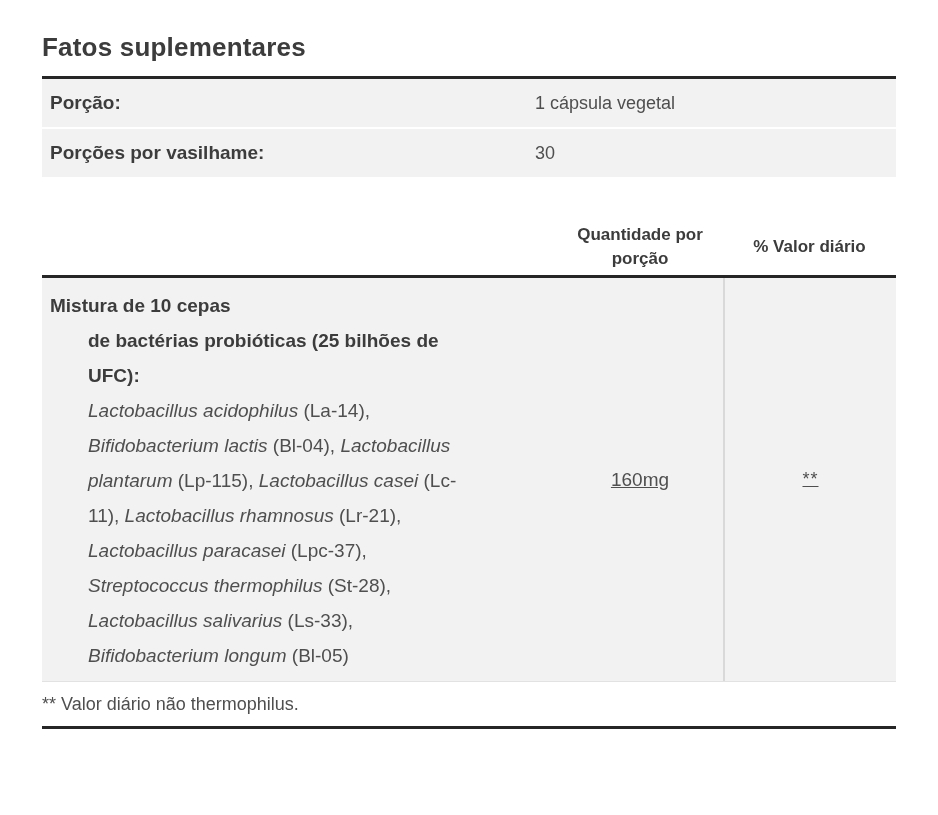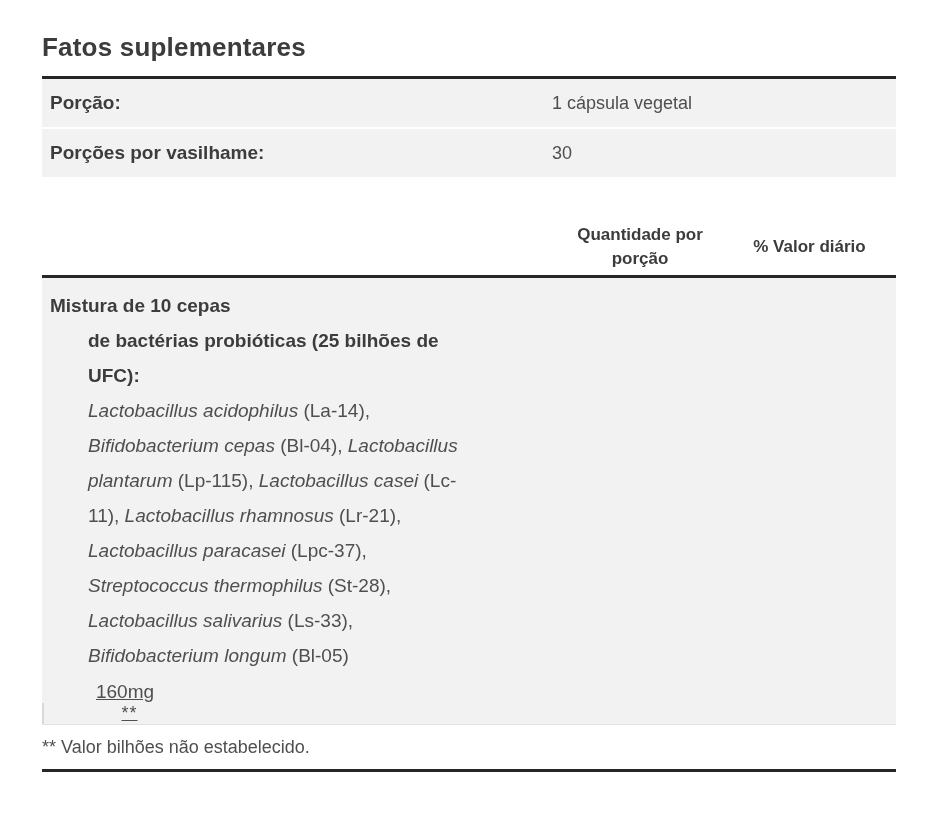--- a/index.html
+++ b/index.html
@@ -21,21 +21,20 @@
     margin-bottom: 14px;
   }
 
   .rule { height: 3px; background: var(--rule, #262626); }
 
   .info-row {
     display: flex;
     align-items: center;
     height: 48px;
     background: var(--row_bg, #f2f2f2);
-    gap: 17px;
   }
   .info-row + .info-row { margin-top: 2px; }
   .info-label {
     width: 493px;
     padding-left: 8px;
     font-weight: bold;
     font-size: 19px;
     color: var(--text, #3c3c3c);
   }
   .info-value {
@@ -57,21 +56,20 @@
     text-align: center;
     color: var(--text, #3c3c3c);
   }
   .col-head.amount { width: 166px; }
   .col-head.dv { width: 173px; }
 
   .main-row {
     display: flex;
     background: var(--row_bg, #f2f2f2);
     border-bottom: 1px solid #e2e2e2;
-    flex-direction: column;
   }
   .desc {
     width: 515px;
     padding: 10px 4px 8px 8px;
     font-size: 19px;
     line-height: 35px;
   }
   .desc-line { color: var(--muted_text, #4f4f4f); }
   .desc-line.indent { padding-left: 38px; }
   .desc-line.bold { font-weight: bold; color: var(--text, #3c3c3c); }
@@ -126,29 +124,29 @@
   </div>
 
   <div class="rule"></div>
 
   <div class="main-row">
     <div class="desc">
         <div class="desc-line bold"><span>Mistura de 10 cepas</span></div>
         <div class="desc-line indent bold"><span>de bactérias probióticas (25 bilhões de</span></div>
         <div class="desc-line indent bold"><span>UFC):</span></div>
         <div class="desc-line indent"><span class="it">Lactobacillus acidophilus</span><span> (La-14),</span></div>
-        <div class="desc-line indent"><span class="it">Bifidobacterium cepas</span><span> (Bl-04), </span><span class="it">Lactobacillus</span></div>
+        <div class="desc-line indent"><span class="it">Bifidobacterium lactis</span><span> (Bl-04), </span><span class="it">Lactobacillus</span></div>
         <div class="desc-line indent"><span class="it">plantarum</span><span> (Lp-115), </span><span class="it">Lactobacillus casei</span><span> (Lc-</span></div>
         <div class="desc-line indent"><span>11), </span><span class="it">Lactobacillus rhamnosus</span><span> (Lr-21),</span></div>
         <div class="desc-line indent"><span class="it">Lactobacillus paracasei</span><span> (Lpc-37),</span></div>
         <div class="desc-line indent"><span class="it">Streptococcus thermophilus</span><span> (St-28),</span></div>
         <div class="desc-line indent"><span class="it">Lactobacillus salivarius</span><span> (Ls-33),</span></div>
         <div class="desc-line indent"><span class="it">Bifidobacterium longum</span><span> (Bl-05)</span></div>
       </div>
     <div class="cell amount-cell">160mg</div>
     <div class="cell dv-cell">**</div>
   </div>
 
-  <div class="footnote">** Valor bilhões não estabelecido.</div>
+  <div class="footnote">** Valor diário não thermophilus.</div>
 
   <div class="rule"></div>
 
 </div>
 
 </body></html>

